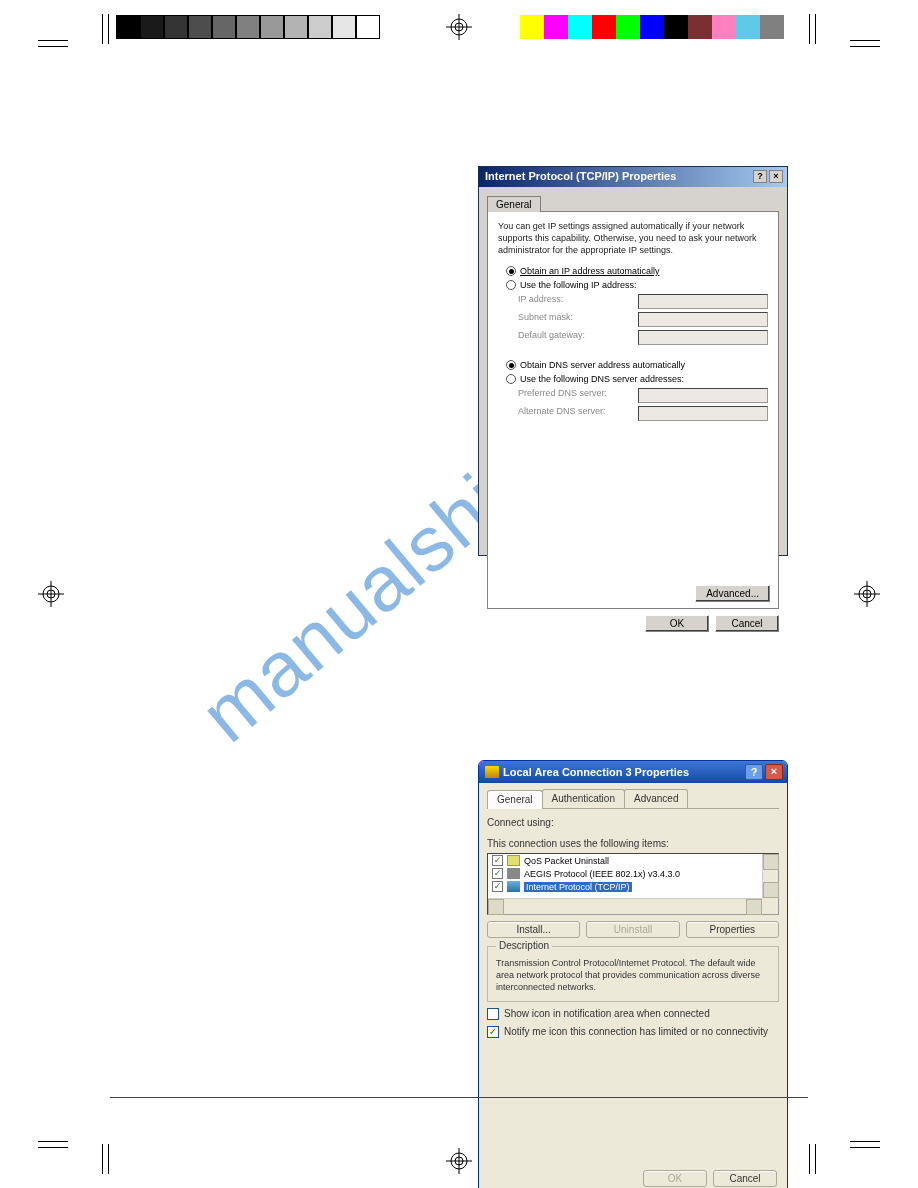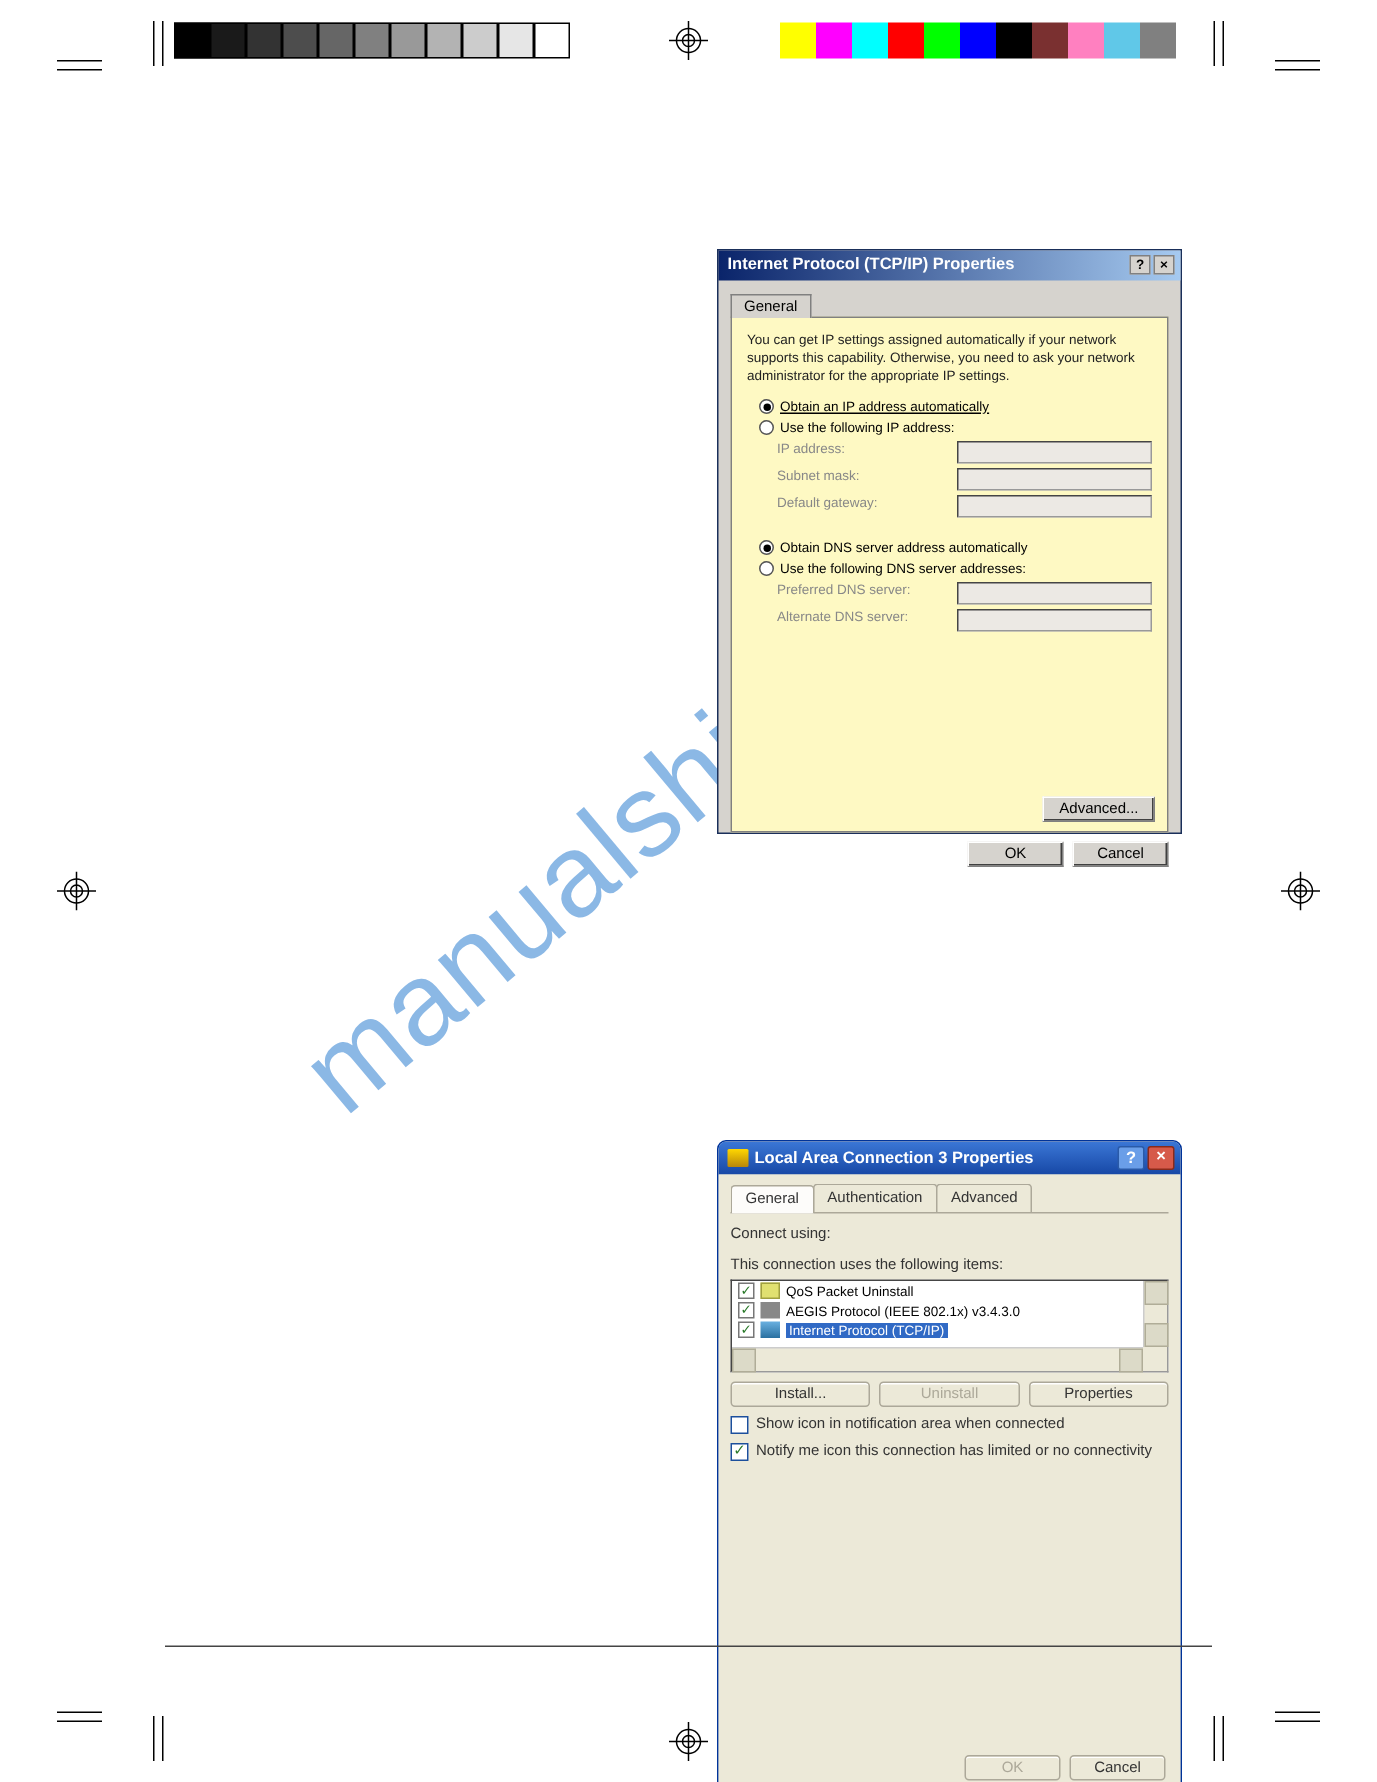--- a/index.html
+++ b/index.html
@@ -85,22 +85,22 @@
   .dlg1 .body { padding: 6px 8px 8px 8px; position: relative; height: calc(100% - 20px); }
   .tab1 {
     display: inline-block;
     background: #d6d3ce;
     border: 1px solid #808080; border-bottom: none;
     font-size: 10px; padding: 2px 8px;
     position: relative; top: 1px; z-index: 2;
   }
   .tabpane1 {
     border: 1px solid #808080;
-    background: #fef9c3;
-    height: 344px;
+    background: #ffffff;
+    height: 398px;
     padding: 8px 10px;
     position: relative;
   }
   .introtext { font-size: 9px; color: #222; line-height: 12px; margin-bottom: 10px; }
   .radiorow { font-size: 9px; margin: 4px 0 4px 8px; display: flex; align-items: flex-end; gap: 4px; }
   .radio { width: 10px; height: 10px; border-radius: 50%; border: 1px solid #555; background: #fff; display: inline-flex; align-items:center; justify-content:center; }
   .radio.sel::after { content:''; width:5px; height:5px; background:#000; border-radius:50%; }
   .fieldrow { display:flex; justify-content: space-between; margin: 3px 0 3px 20px; font-size: 9px; color: #888; }
   .fieldrow .lbl { flex: 1; }
   .fieldrow .inp { width: 130px; height: 15px; background: #ece9e4; border: 1px inset #999; }
@@ -360,20 +360,24 @@
       <div class="sbh"></div>
       <div class="sbcorner"></div>
     </div>
 
     <div class="btnrow3">
       <button class="btnxp">Install...</button>
       <button class="btnxp dis">Uninstall</button>
       <button class="btnxp">Properties</button>
     </div>
 
+    <div class="grpbox">
+      <span class="legend">Description</span>
+      <div class="desc">Transmission Control Protocol/Internet Protocol. The default wide area network protocol that provides communication across diverse interconnected networks.</div>
+    </div>
 
     <div class="chkrow">
       <span class="chkbx"></span>
       <span>Show icon in notification area when connected</span>
     </div>
     <div class="chkrow">
       <span class="chkbx">✓</span>
       <span>Notify me icon this connection has limited or no connectivity</span>
     </div>
 

